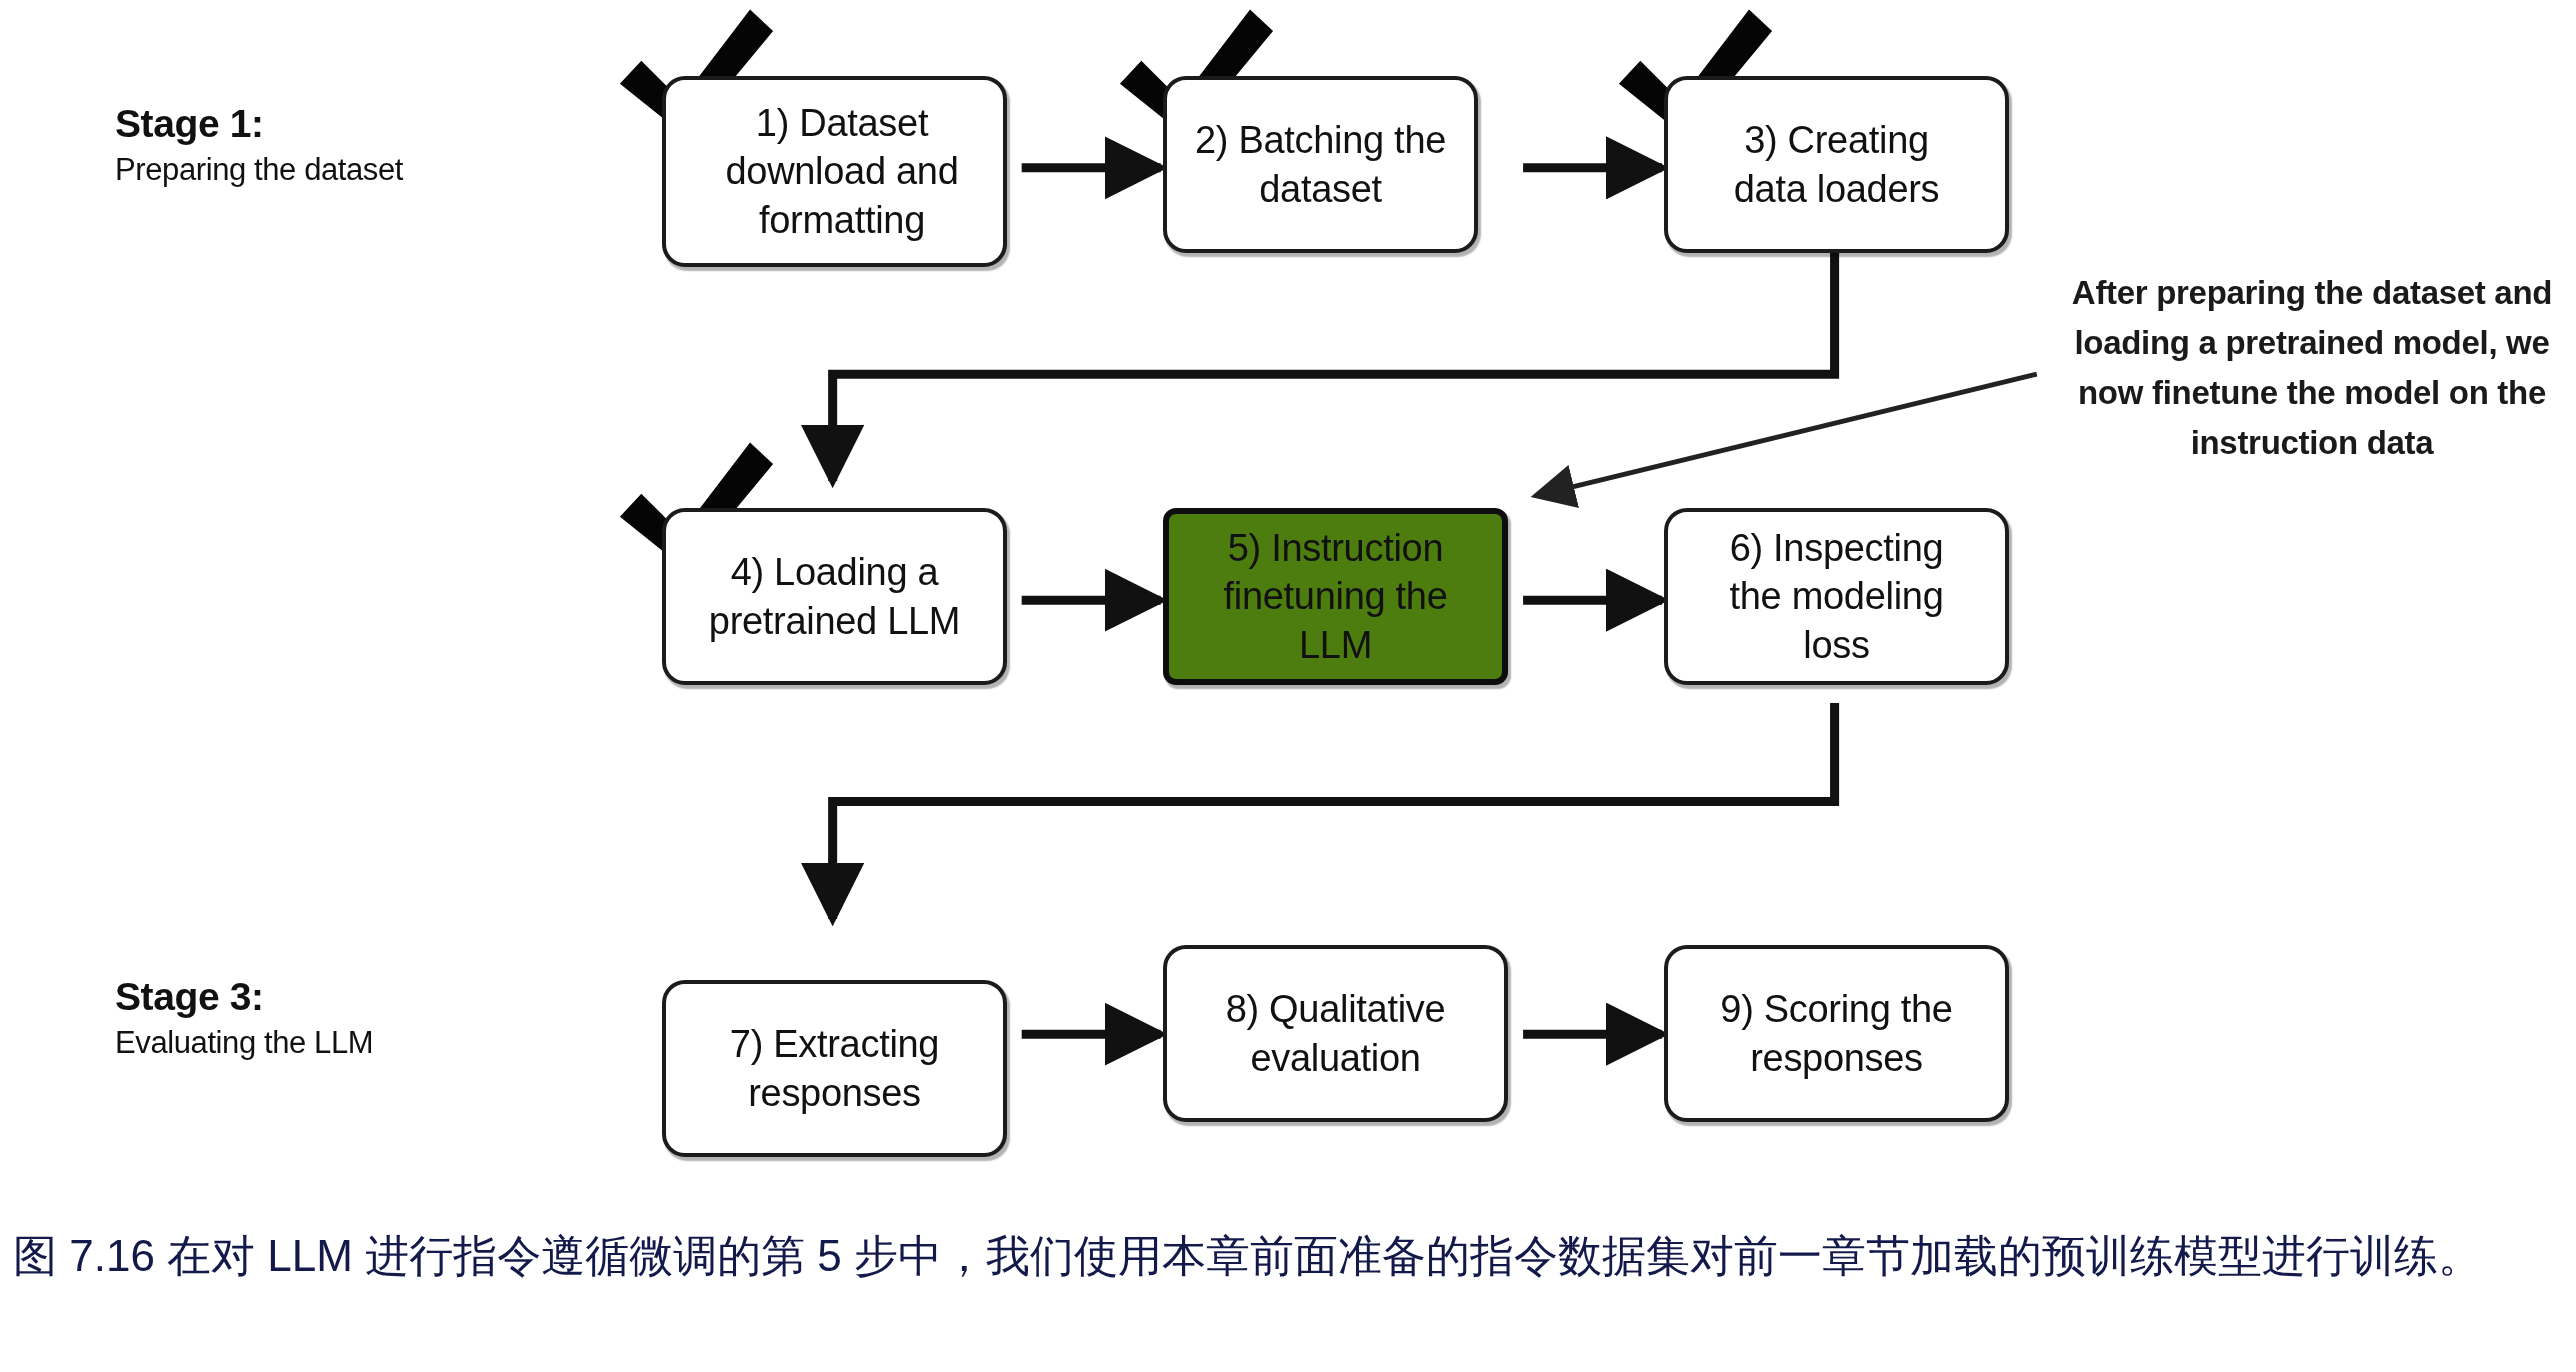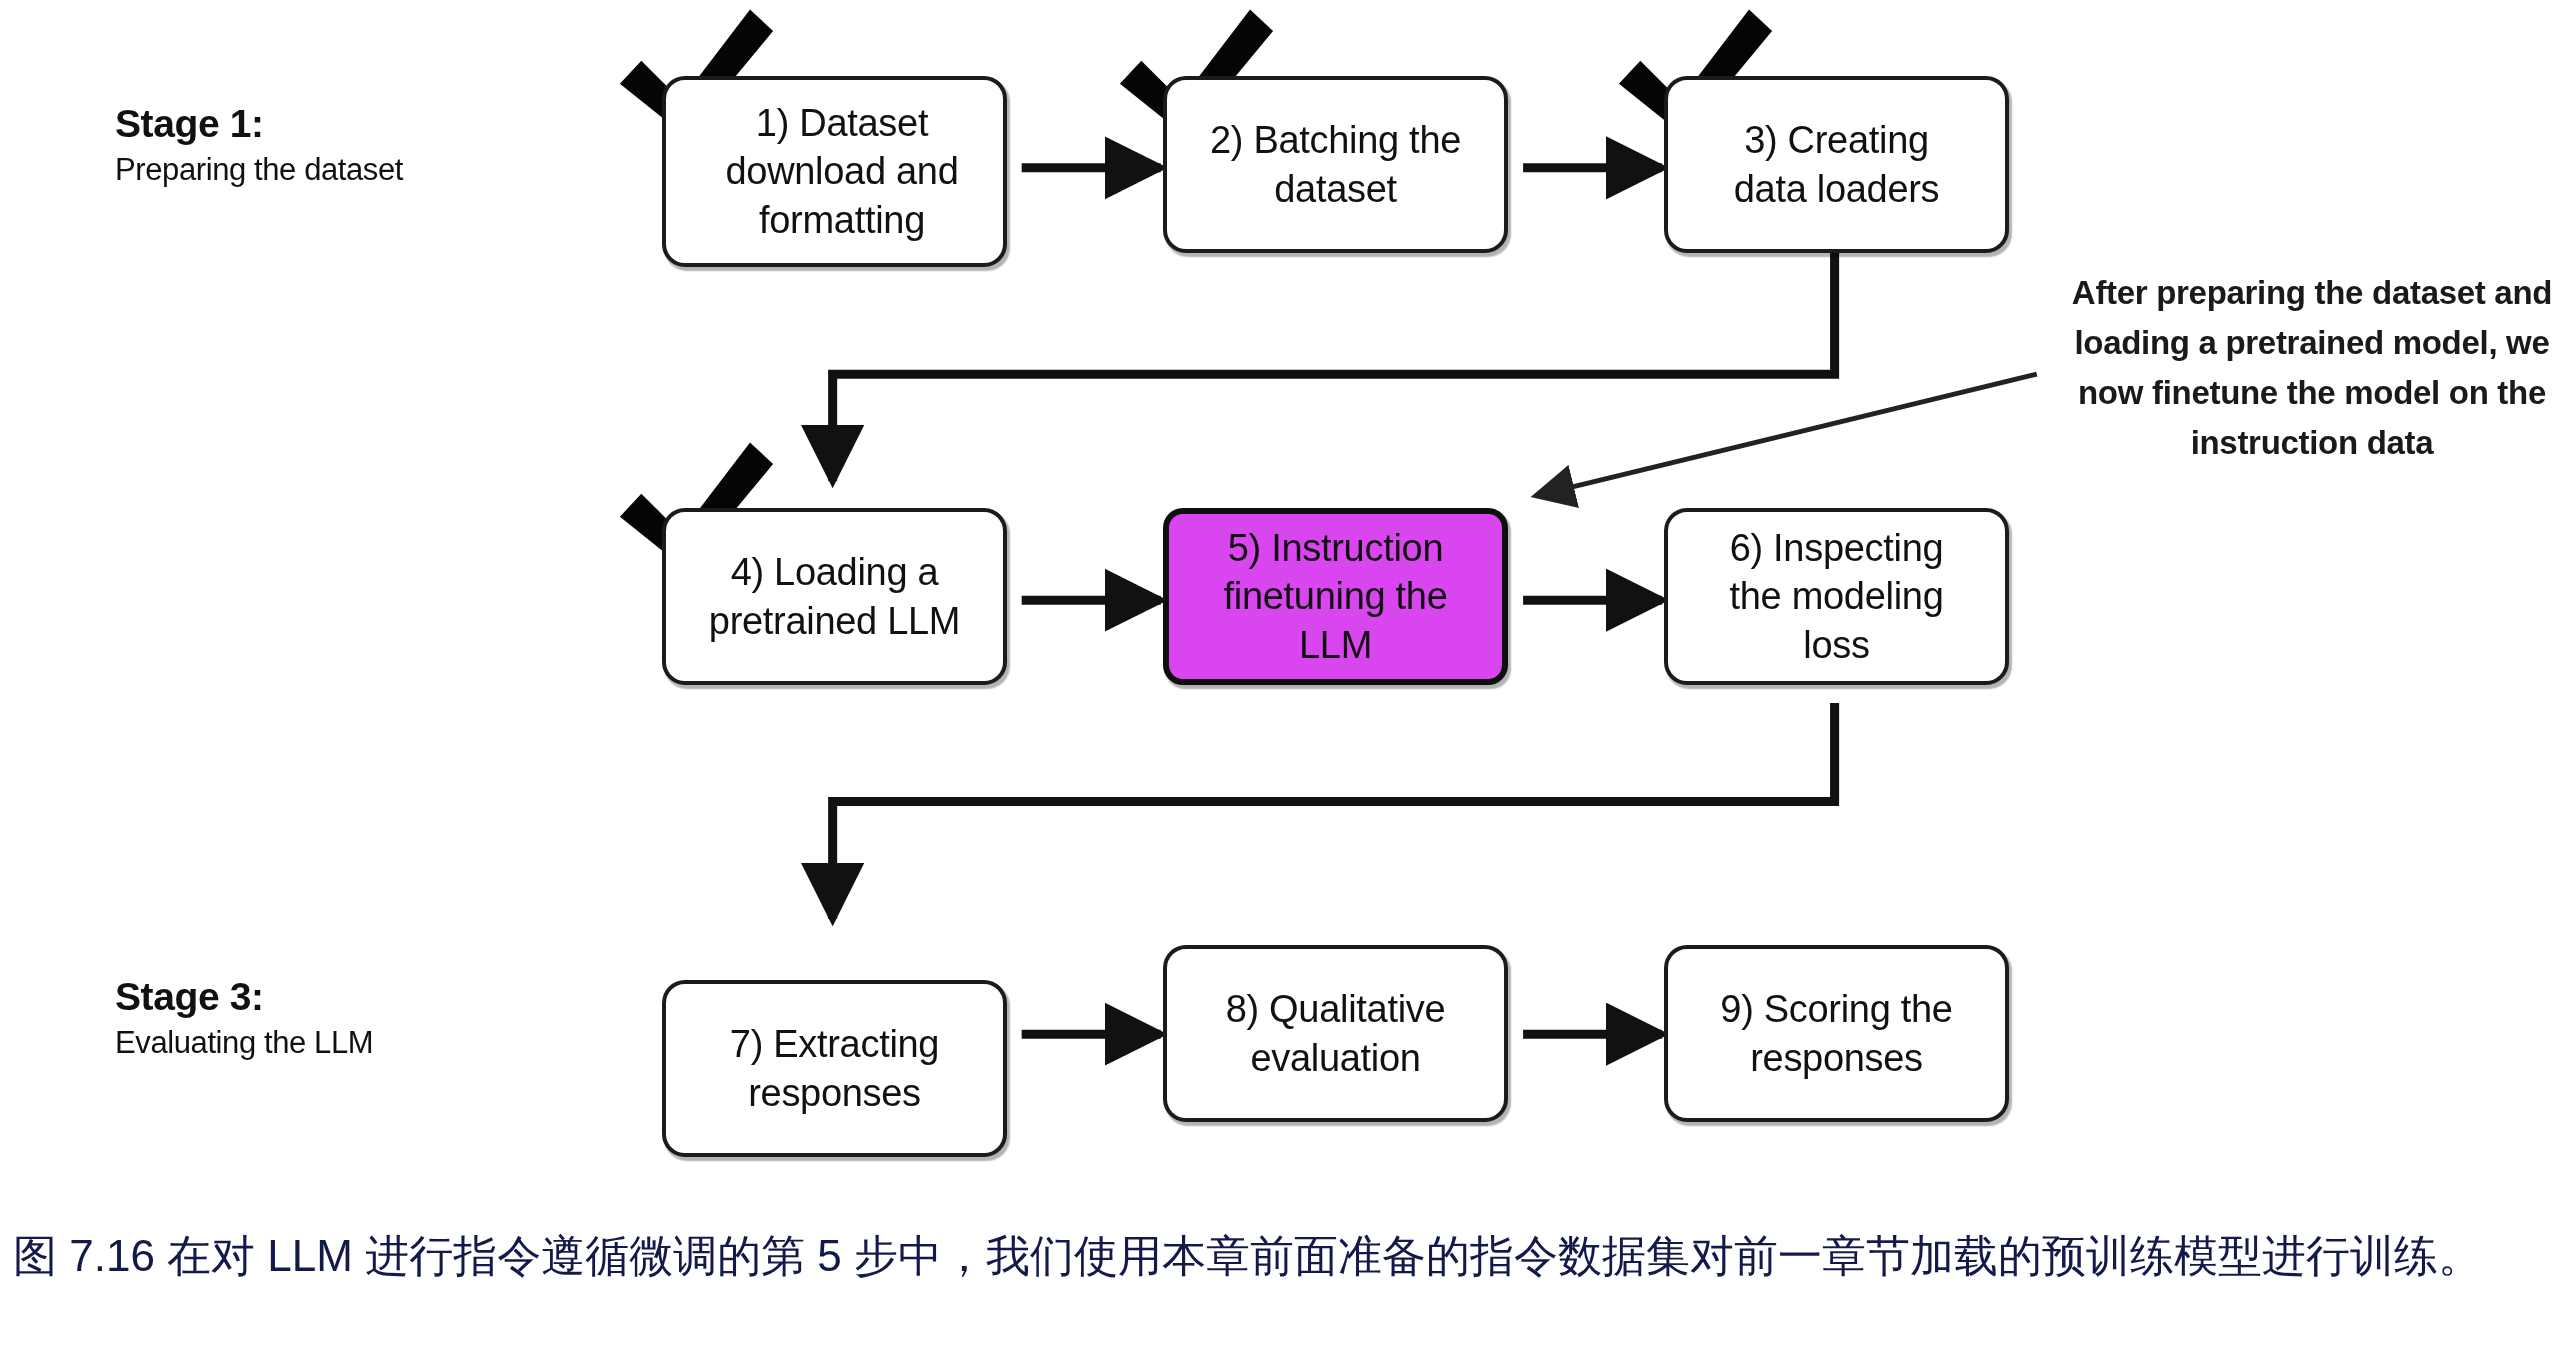--- a/index.html
+++ b/index.html
@@ -59,24 +59,24 @@
   }
   .node-box .node-text {
     font-size: 38px;
     line-height: 1.28;
     color: #111111;
     letter-spacing: -0.3px;
     padding: 0 10px;
     white-space: pre-line;
   }
   .node-box.highlight {
-    background: #d946ef;
+    background: #4d7c0f;
     border-width: 6.6px;
     border-color: #0e0e0e;
-    border-radius: 20px;
+    border-radius: 13px;
   }
   .annotation {
     position: absolute;
     font-family: "Liberation Sans", "DejaVu Sans", sans-serif;
     font-weight: bold;
     font-size: 33px;
     line-height: 1.52;
     text-align: center;
     color: #1a1a1a;
     letter-spacing: -0.3px;
@@ -152,21 +152,21 @@
     <span class="stage-title">Stage 3:</span>
     <span class="stage-sub">Evaluating the LLM</span>
   </div>
 
   <div class="node-box" style="left:662px; top:76px; width:345px; height:191px;padding-left:15px;">
     <span class="node-text">1) Dataset
 download and
 formatting</span>
   </div>
 
-  <div class="node-box" style="left:1163px; top:76px; width:345px; height:177px;">
+  <div class="node-box" style="left:1163px; top:76px; width:315px; height:177px;">
     <span class="node-text">2) Batching the
 dataset</span>
   </div>
 
   <div class="node-box" style="left:1664px; top:76px; width:345px; height:177px;">
     <span class="node-text">3) Creating
 data loaders</span>
   </div>
 
   <div class="node-box" style="left:662px; top:508px; width:345px; height:177px;">

